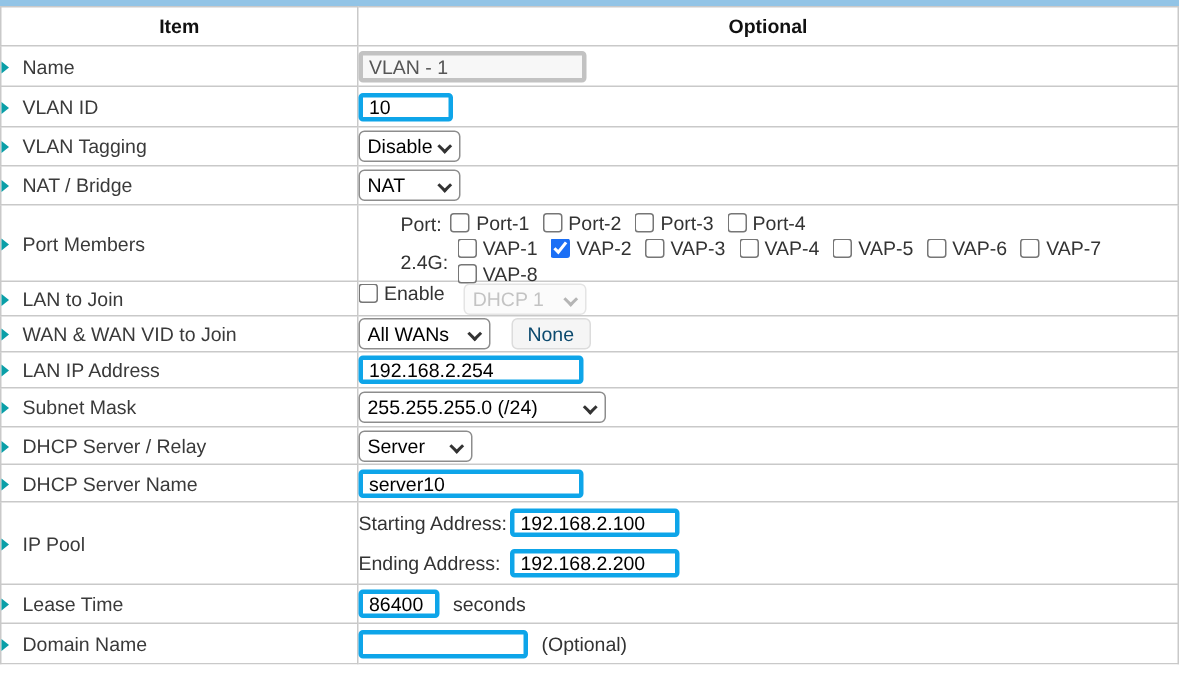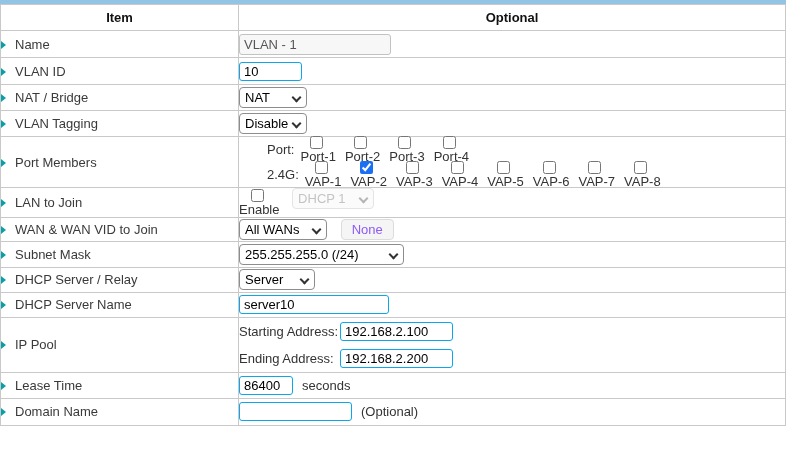--- a/index.html
+++ b/index.html
@@ -14,37 +14,37 @@
   col.item-col { width: 238px; }
 
   td.item-cell { padding-left: 11px; color: #3a3a3a; }
   td.setting-cell { padding-left: 5px; }
 
   .arrow { display: inline-block; width: 0; height: 0;
     border-left: 5px solid #0a9fa8; border-top: 4px solid transparent; border-bottom: 4px solid transparent;
     margin-right: 9px; position: relative; top: 0px; }
 
   input[type=text] { font-family: "Liberation Sans", sans-serif; font-size: 13px;
-    border: 1px solid #0ea5e9; border-radius: 3px; height: 19px; padding: 0 4px; color: #000; background: #fff; margin: 0; }
+    border: 3px solid #0ea5e9; border-radius: 3px; height: 19px; padding: 0 4px; color: #000; background: #fff; margin: 0; }
   input.readonly { background: #f7f7f7; border-color: #c2c2c2; color: #565656; height: 21px; }
 
   .selwrap { position: relative; display: inline-block; vertical-align: middle; }
   .selwrap::after { content: ""; position: absolute; right: 7px; top: 7px; width: 5px; height: 5px;
     border-right: 2px solid #333; border-bottom: 2px solid #333; transform: rotate(45deg); pointer-events: none; }
   .selwrap.disabled::after { border-color: #b5b5b5; }
   select { appearance: none; -webkit-appearance: none; font-family: "Liberation Sans", sans-serif; font-size: 13px;
     border: 1px solid #8d8d8d; border-radius: 4px; background: #fff; color: #000;
     height: 21px; padding: 0 18px 0 5px; margin: 0; }
   select:disabled { background: #fafafa; border-color: #d9d9d9; color: #ababab; }
 
   .btn { font-family: "Liberation Sans", sans-serif; font-size: 13px; display: inline-block;
-    border: 1px solid #dcdcdc; background: #f5f5f5; color: #8b5cf6; border-radius: 4px;
+    border: 1px solid #dcdcdc; background: #f5f5f5; color: #0c4a6e; border-radius: 4px;
     padding: 2px 10px; height: 21px; line-height: 16px; vertical-align: middle; }
 
-  .chk { display: inline-flex; align-items: center; margin-right: 9px; white-space: nowrap; flex-direction: column; }
+  .chk { display: inline-flex; align-items: center; margin-right: 9px; white-space: nowrap; }
   .chk input { width: 13px; height: 13px; margin: 0 4px 0 0; accent-color: #1b6ff5; }
   .grp-label { margin-right: 6px; }
   .chk-line { display: flex; align-items: center; height: 25px; margin-left: 28px; }
 
   .pool-line { display: flex; align-items: center; height: 27px; }
   .pool-label { width: 101px; display: inline-block; }
   .inline-note { margin-left: 9px; color: #333; }
 
   
   .w-name { width: 152px; }
@@ -81,30 +81,30 @@
     <td class="item-cell"><span class="arrow"></span><span>Name</span></td>
     <td class="setting-cell"><input type="text" class="readonly w-name" readonly="" value="VLAN - 1" style=""></td>
   </tr>
 
   <tr style="height:27px;padding-left:44px;">
     <td class="item-cell"><span class="arrow"></span><span>VLAN ID</span></td>
     <td class="setting-cell"><input type="text" class="w-vlanid" value="10" style=""></td>
   </tr>
 
   <tr style="height:26px;">
+    <td class="item-cell"><span class="arrow"></span><span>VLAN Tagging</span></td>
+    <td class="setting-cell">
+      <span class="selwrap"><select class="w-sel-small"><option>Disable</option></select></span>
+    </td>
+  </tr>
+
+  <tr style="height:26px;">
     <td class="item-cell"><span class="arrow"></span><span>NAT / Bridge</span></td>
     <td class="setting-cell">
       <span class="selwrap"><select class="w-sel-small"><option>NAT</option></select></span>
-    </td>
-  </tr>
-
-  <tr style="height:26px;">
-    <td class="item-cell"><span class="arrow"></span><span>VLAN Tagging</span></td>
-    <td class="setting-cell">
-      <span class="selwrap"><select class="w-sel-small"><option>Disable</option></select></span>
     </td>
   </tr>
 
   <tr style="height:50px;">
     <td class="item-cell"><span class="arrow"></span><span>Port Members</span></td>
     <td class="setting-cell">
       <div class="chk-line">
         <span class="grp-label">Port:</span>
         <span id="port-checks"><label class="chk">
                 <input type="checkbox" style="">
@@ -163,20 +163,24 @@
   </tr>
 
   <tr style="height:24px;">
     <td class="item-cell"><span class="arrow"></span><span>WAN &amp; WAN VID to Join</span></td>
     <td class="setting-cell">
       <span class="selwrap"><select class="w-sel-wan"><option>All WANs</option></select></span>
       <span class="btn gap-left">None</span>
     </td>
   </tr>
 
+  <tr style="height:24px;">
+    <td class="item-cell"><span class="arrow"></span><span>LAN IP Address</span></td>
+    <td class="setting-cell"><input type="text" class="w-ip" value="192.168.2.254" style=""></td>
+  </tr>
 
   <tr style="height:26px;margin-top:38px;">
     <td class="item-cell"><span class="arrow"></span><span>Subnet Mask</span></td>
     <td class="setting-cell">
       <span class="selwrap"><select class="w-sel-subnet"><option>255.255.255.0 (/24)</option></select></span>
     </td>
   </tr>
 
   <tr style="height:25px;">
     <td class="item-cell"><span class="arrow"></span><span>DHCP Server / Relay</span></td>

